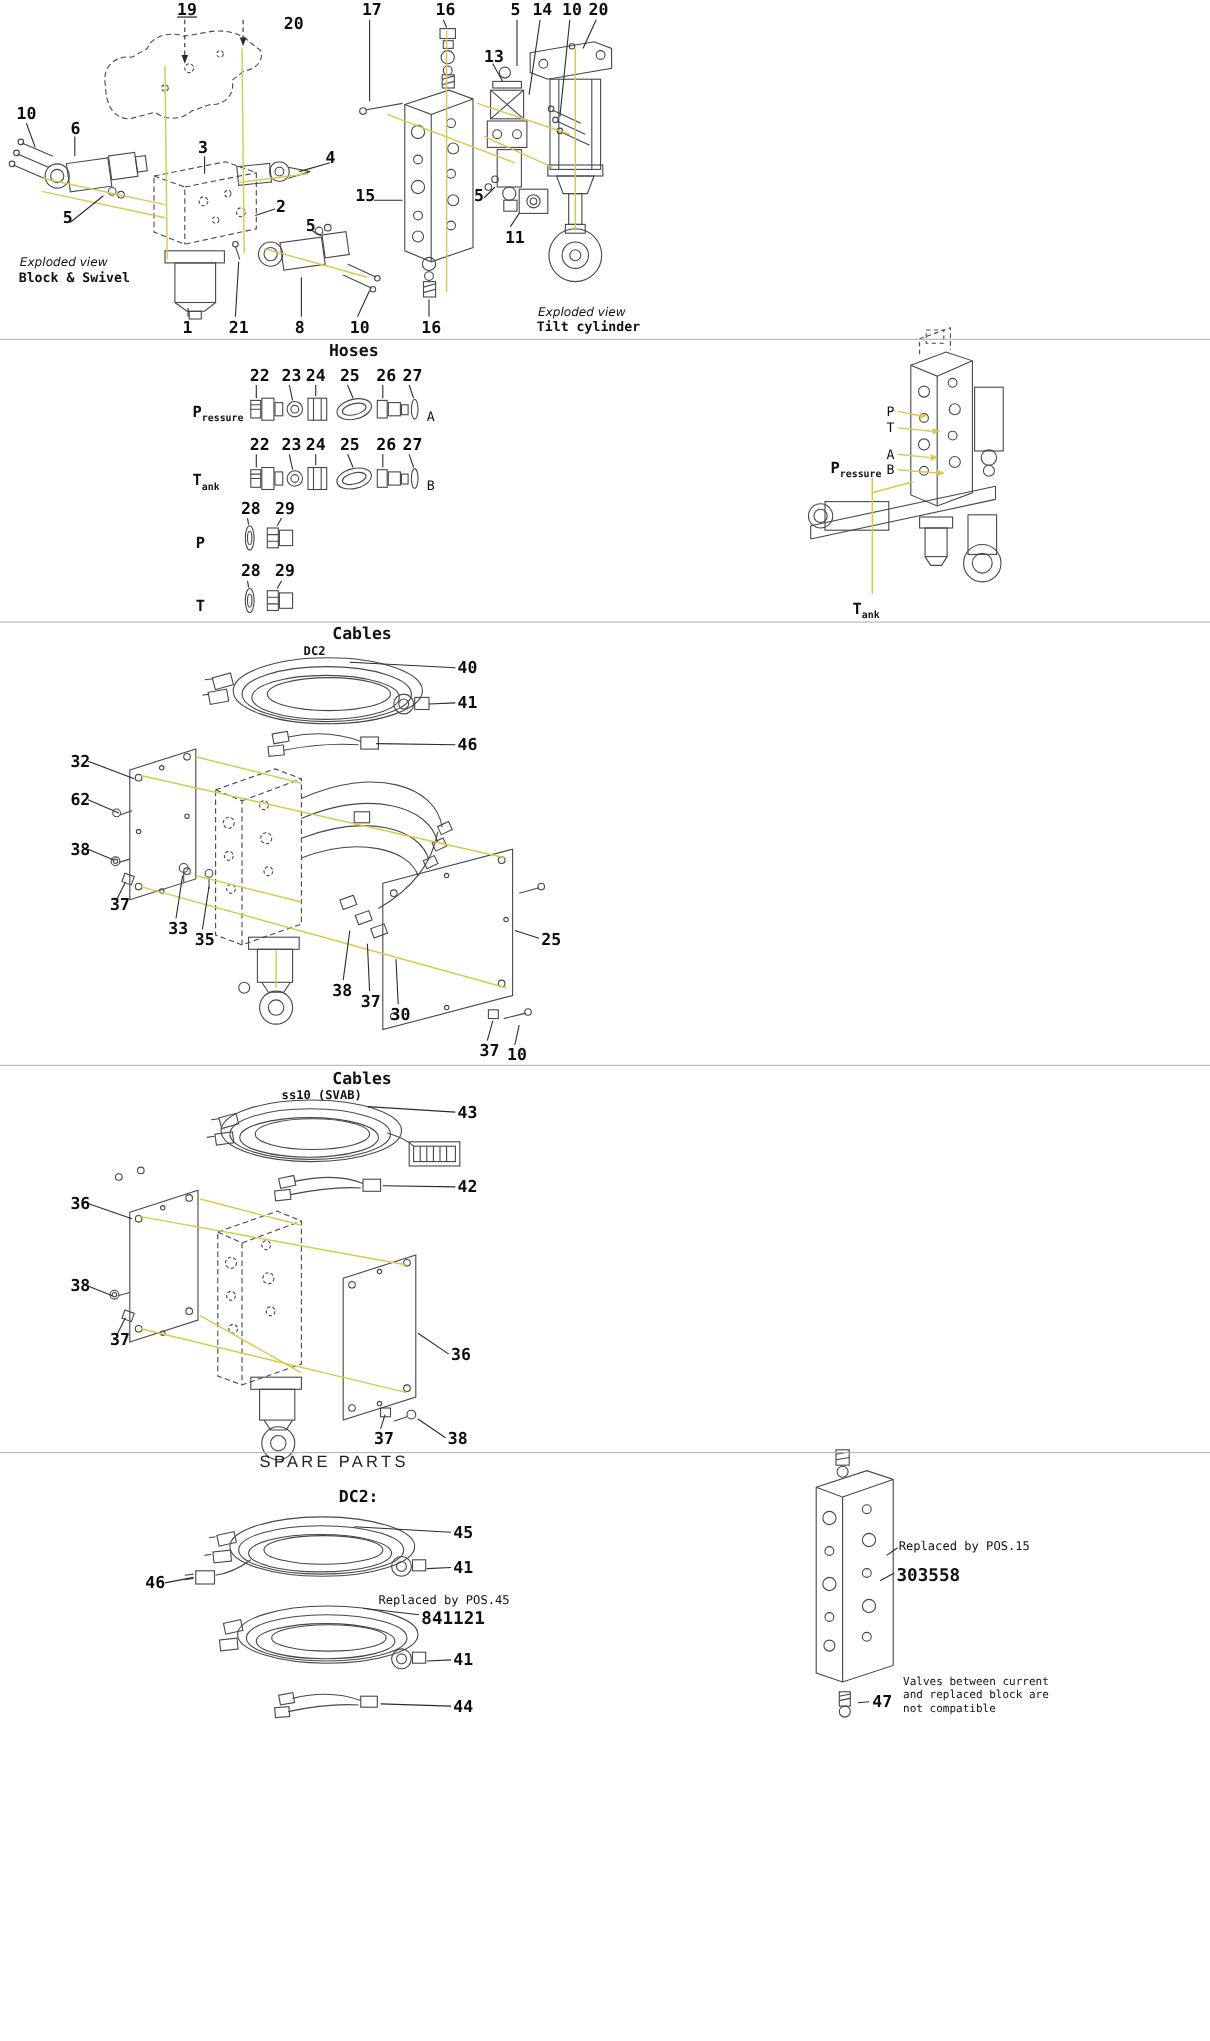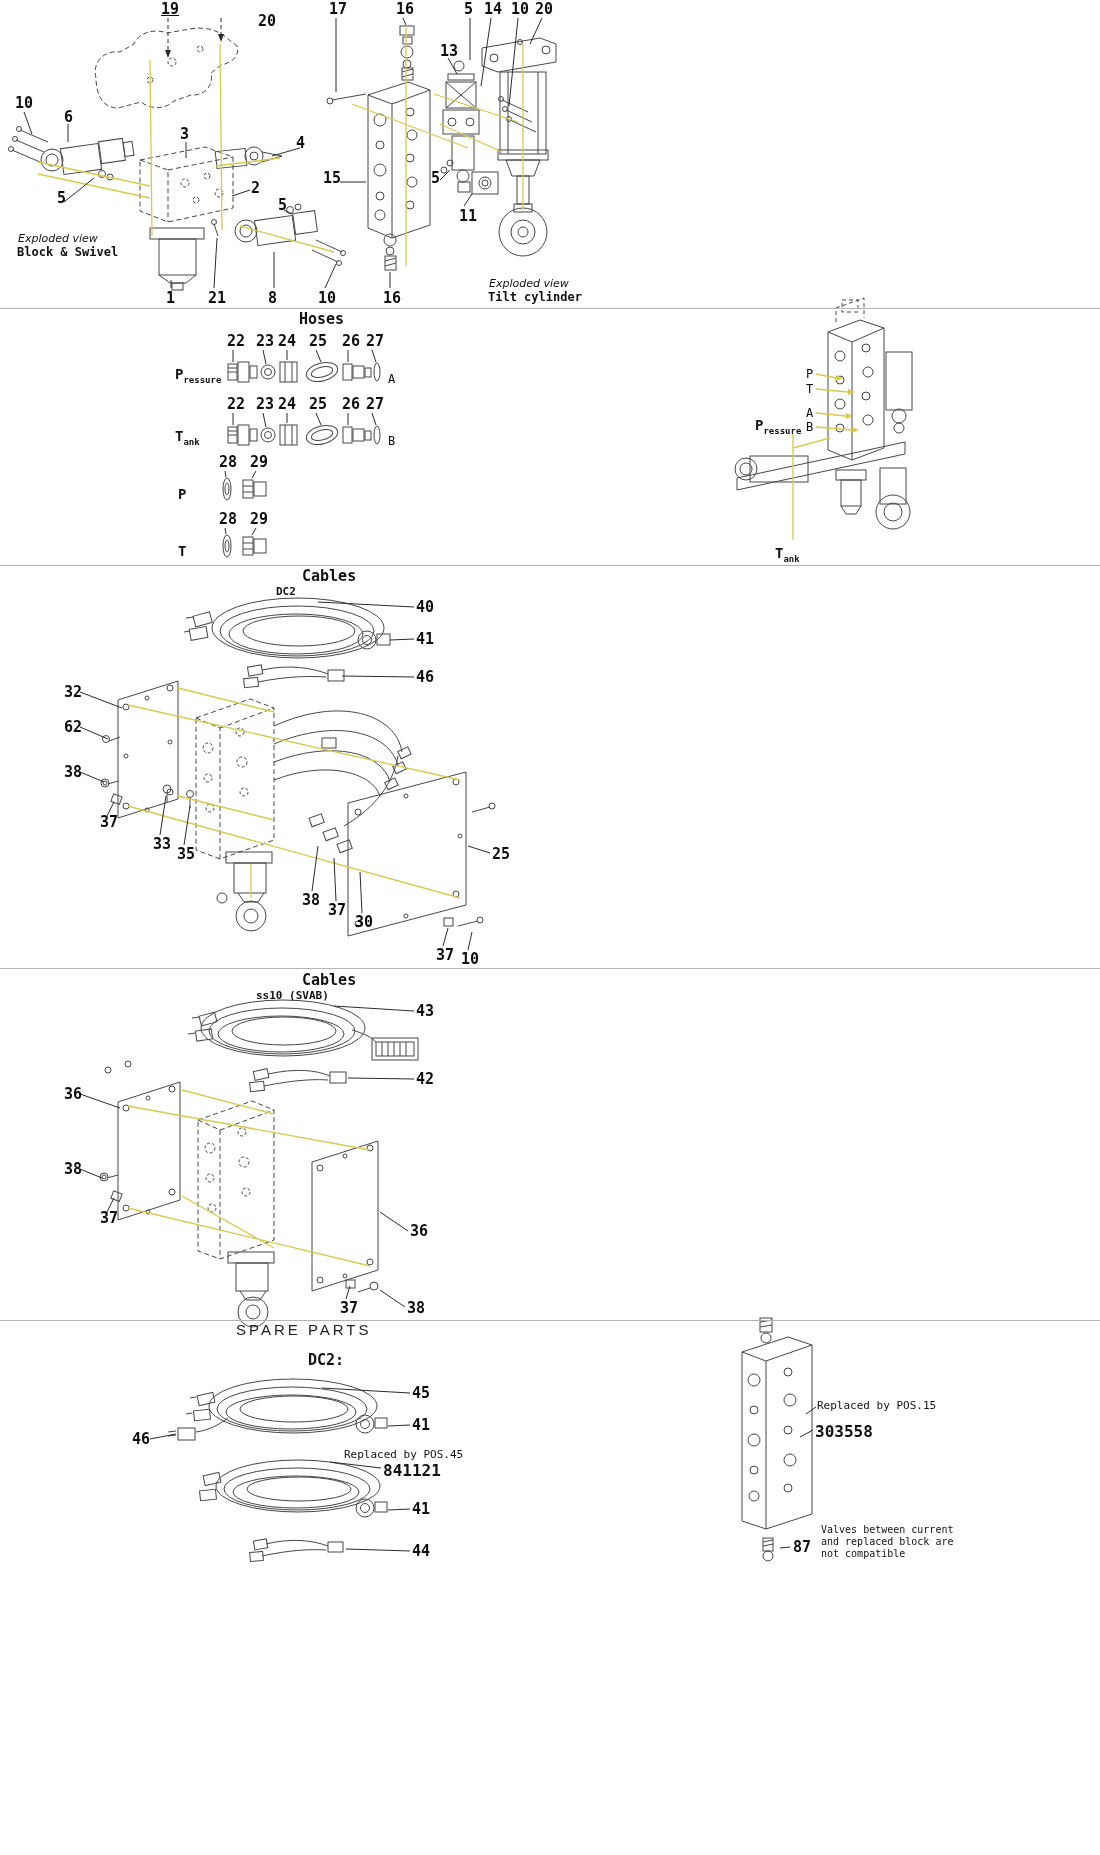--- a/index.html
+++ b/index.html
@@ -523,16 +523,16 @@
       <span class="callout" style="left: 64px; top: 1162px;">38</span>
       <span class="callout" style="left: 100px; top: 1211px;">37</span>
       <span class="callout" style="left: 410px; top: 1224px;">36</span>
       <span class="callout" style="left: 340px; top: 1301px;">37</span>
       <span class="callout" style="left: 407px; top: 1301px;">38</span>
       <span class="callout" style="left: 412px; top: 1386px;">45</span>
       <span class="callout" style="left: 412px; top: 1418px;">41</span>
       <span class="callout" style="left: 132px; top: 1432px;">46</span>
       <span class="callout" style="left: 412px; top: 1502px;">41</span>
       <span class="callout" style="left: 412px; top: 1544px;">44</span>
-      <span class="callout" style="left: 793px; top: 1540px;">87</span>
+      <span class="callout" style="left: 793px; top: 1540px;">47</span>
     </div>
 
 </div>
 
 </body></html>

